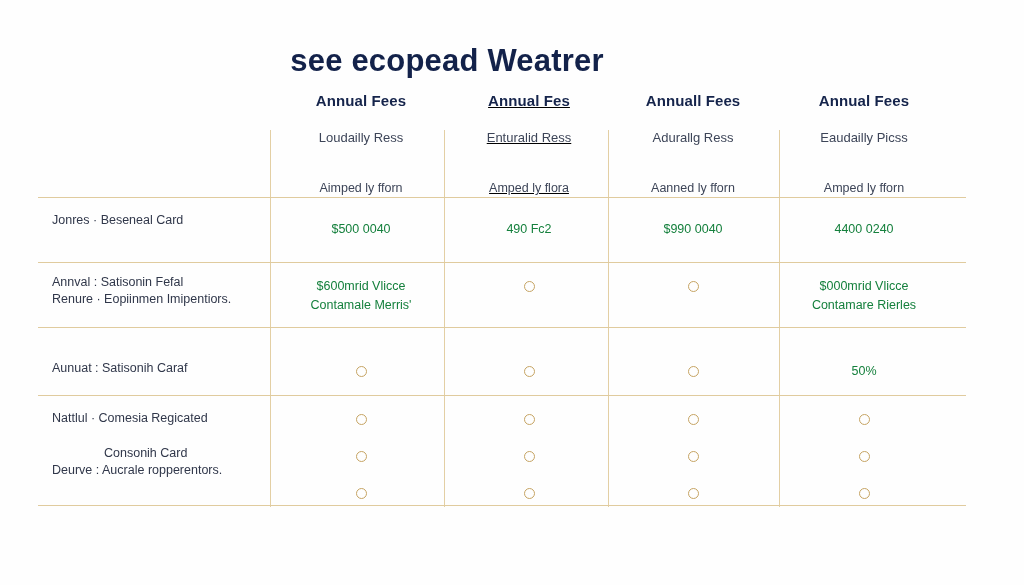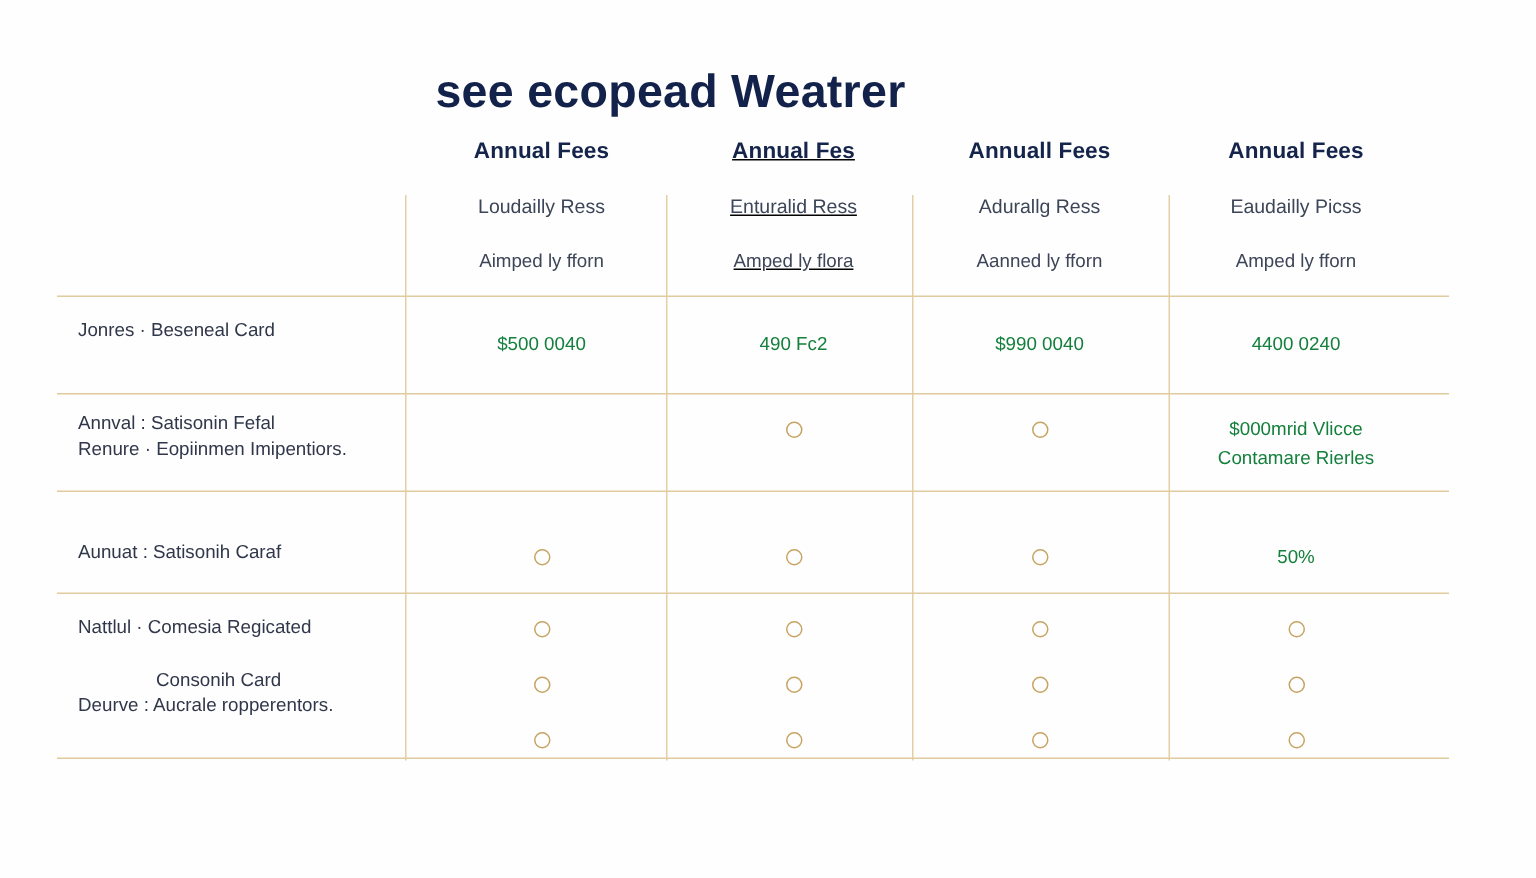--- a/index.html
+++ b/index.html
@@ -86,21 +86,21 @@
     font-weight: bold;
     color: #15244b;
     letter-spacing: 0.1px;
   }
   .col-head .h-sub {
     margin-top: 21px;
     font-size: 13px;
     color: #3d4558;
   }
   .col-head .h-sub2 {
-    margin-top: 22px;
+    margin-top: 36px;
     font-size: 12.5px;
     color: #3d4558;
     text-align: center;
   }
 
   
   .rlabel {
     position: absolute;
     left: 14px;
     width: 220px;
@@ -204,20 +204,24 @@
     <div class="rlabel r5">
       <div class="indent">Consonih Card</div>
       <div>Deurve : Aucrale ropperentors.</div>
     </div>
 
     <div class="cell c0 rowA">$500 0040</div>
     <div class="cell c1 rowA">490 Fc2</div>
     <div class="cell c2 rowA">$990 0040</div>
     <div class="cell c3 rowA">4400 0240</div>
 
+    <div class="cell c0 rowB">
+      <div>$600mrid Vlicce</div>
+      <div>Contamale Merris'</div>
+    </div>
     <div class="cell c1 rowB">
       <span class="ring"></span>
     </div>
     <div class="cell c2 rowB">
       <span class="ring"></span>
     </div>
     <div class="cell c3 rowB">
       <div>$000mrid Vlicce</div>
       <div>Contamare Rierles</div>
     </div>

